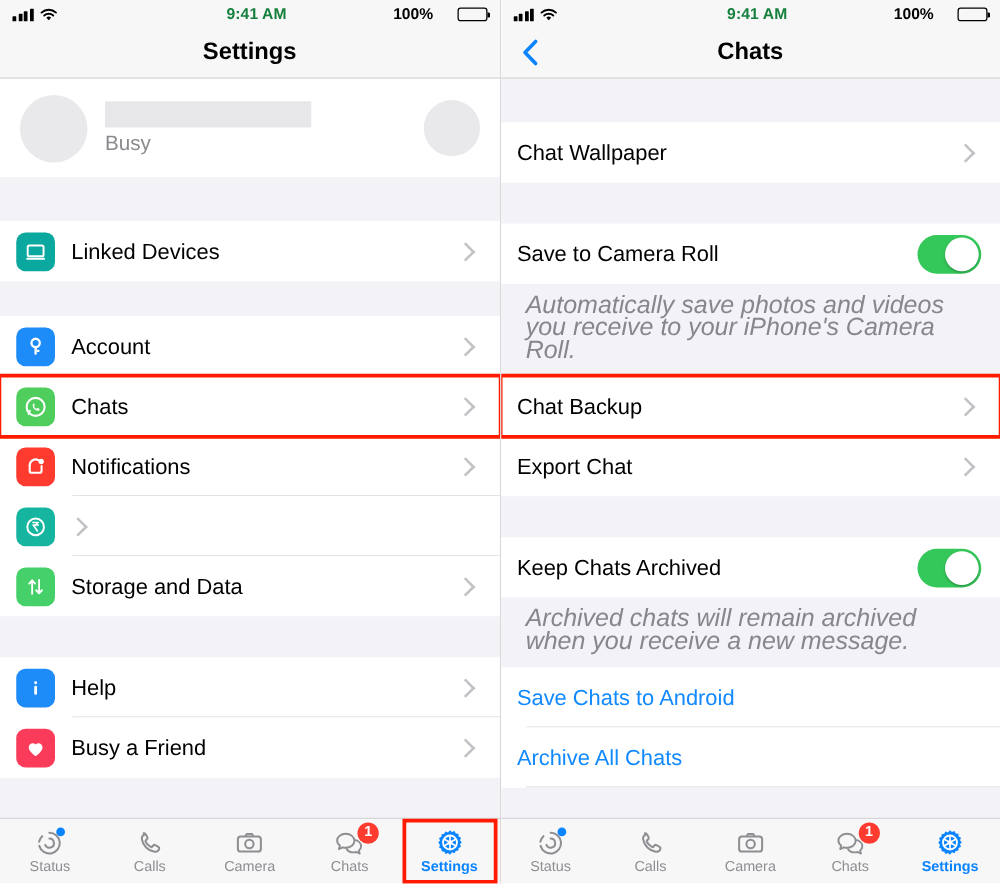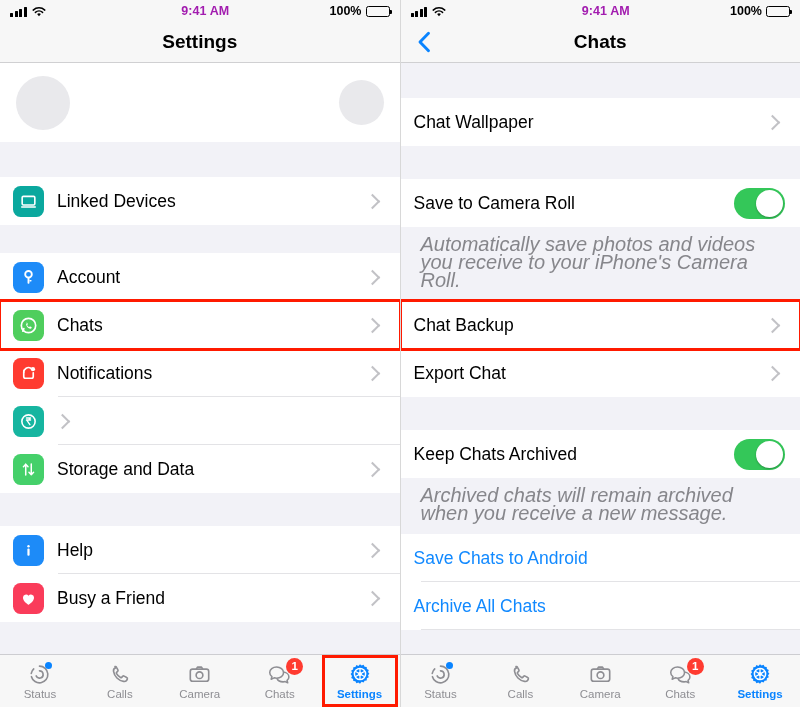--- a/index.html
+++ b/index.html
@@ -28,24 +28,24 @@
   .bars{display:flex;align-items:flex-end;gap:1.5px;height:11px;}
   .bars i{display:block;width:3px;background:#000;border-radius:.5px;}
   .bars i:nth-child(1){height:4px;}
   .bars i:nth-child(2){height:6px;}
   .bars i:nth-child(3){height:8px;}
   .bars i:nth-child(4){height:10px;}
   .wifi{position:relative;width:14px;height:11px;}
   .wifi svg{position:absolute;left:0;top:0;}
   .sb-time{
     position:absolute;left:11px;right:0;text-align:center;
-    font-size:12.5px;font-weight:bold;color:#a21caf;letter-spacing:.1px;
+    font-size:12.5px;font-weight:bold;color:#15803d;letter-spacing:.1px;
   }
   .sb-right{
-    margin-left:auto;display:flex;align-items:center;gap:4px;
+    margin-left:auto;display:flex;align-items:center;gap:19px;
     font-size:12.5px;font-weight:bold;color:#000;
   }
   .battery{
     width:24px;height:11px;border:1px solid #000;border-radius:2.5px;
     position:relative;box-sizing:border-box;padding:1px;
   }
   .battery .fill{height:100%;background:#000;border-radius:1px;}
   .battery:after{
     content:"";position:absolute;right:-3px;top:3px;width:2px;height:4px;
     background:#000;border-radius:0 1px 1px 0;
@@ -188,20 +188,24 @@
     </div>
 
     <div class="navbar">
       <span class="title">Settings</span>
     </div>
 
     <div class="content">
 
       <div class="profile">
         <div class="avatar"></div>
+        <div class="pinfo">
+          <div class="pname-redact"></div>
+          <div class="pstatus">Busy</div>
+        </div>
         <div class="avatar small"></div>
       </div>
 
       <div class="gap g35"></div>
 
       <div class="group">
         <div class="row">
           <span class="app-icon" style="background:#0aa89e">
             <svg width="19" height="19" viewBox="0 0 24 24">
                 <rect x="4" y="5.5" width="16" height="11" rx="1.6" fill="none" stroke="#fff" stroke-width="2"></rect>

